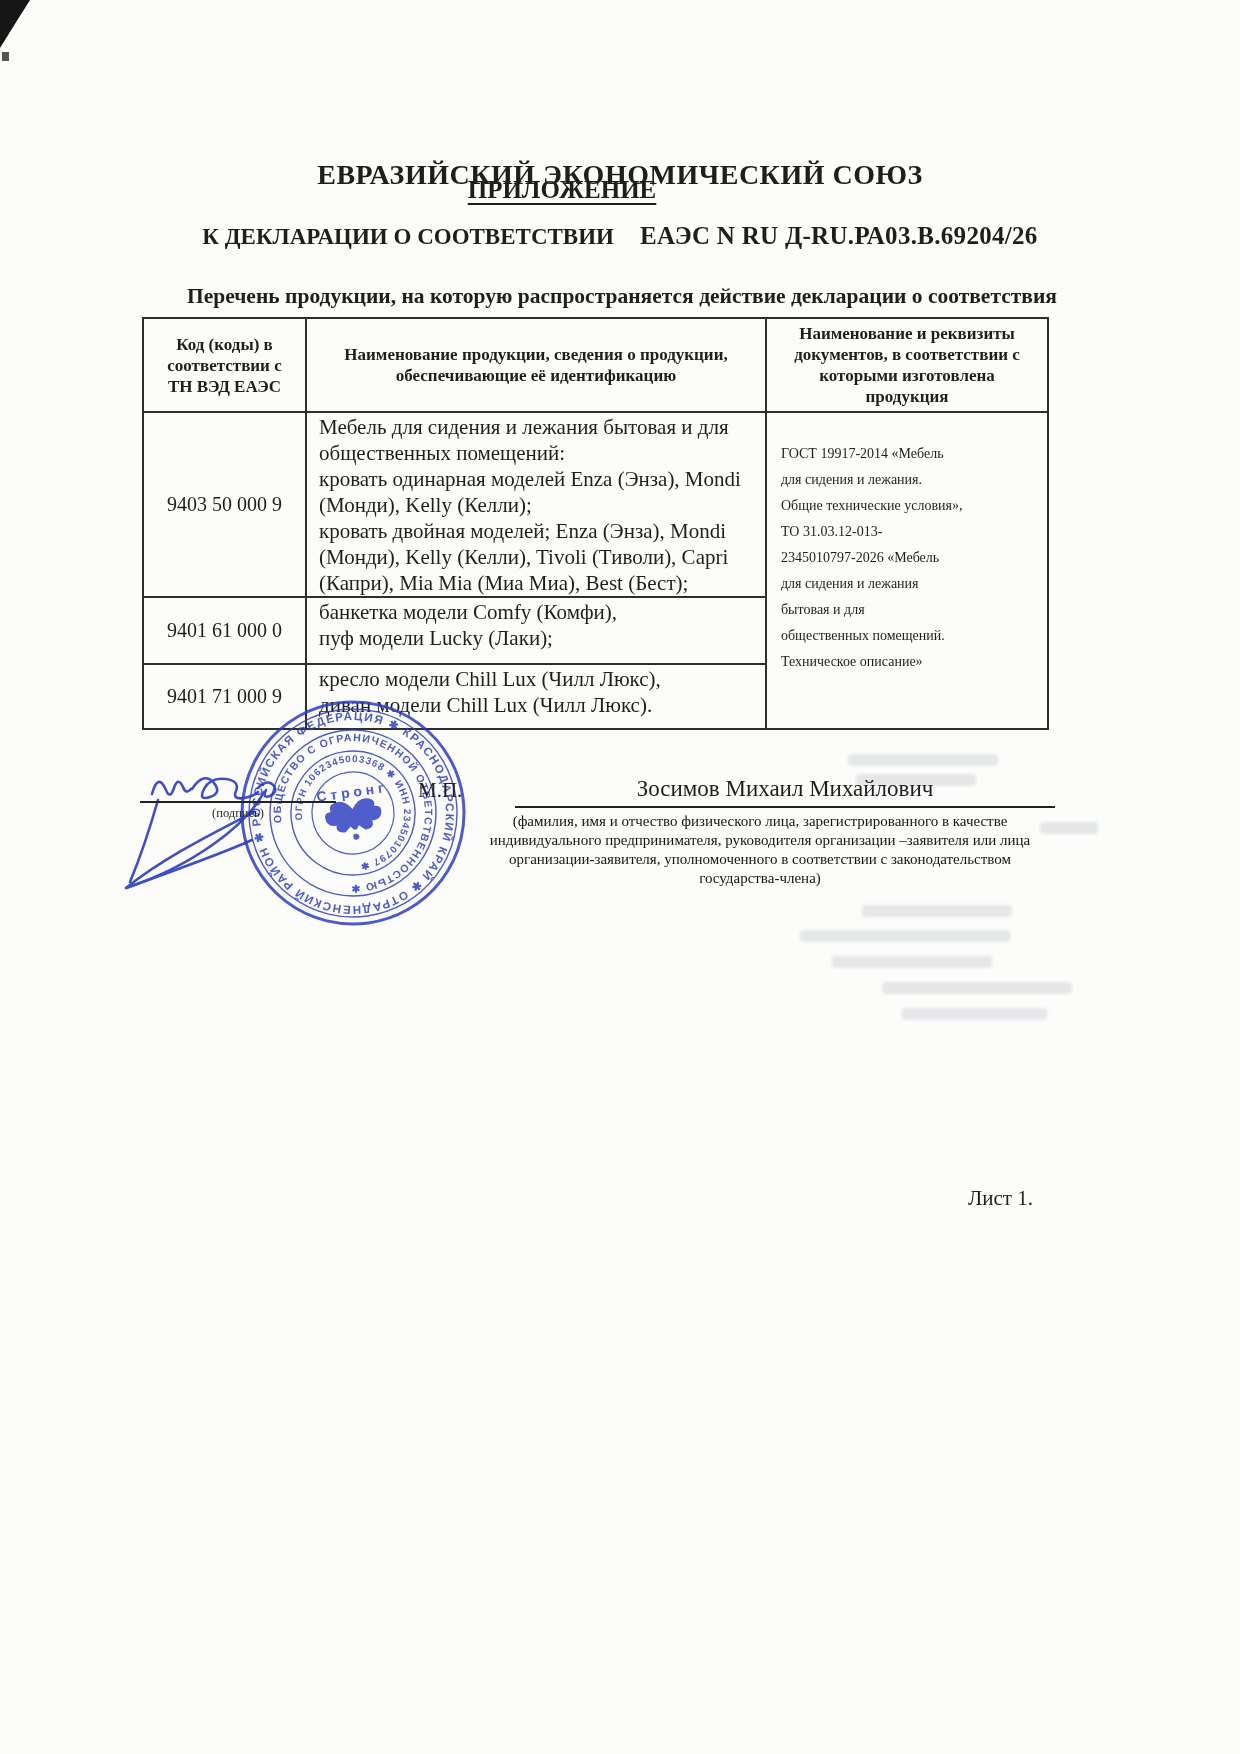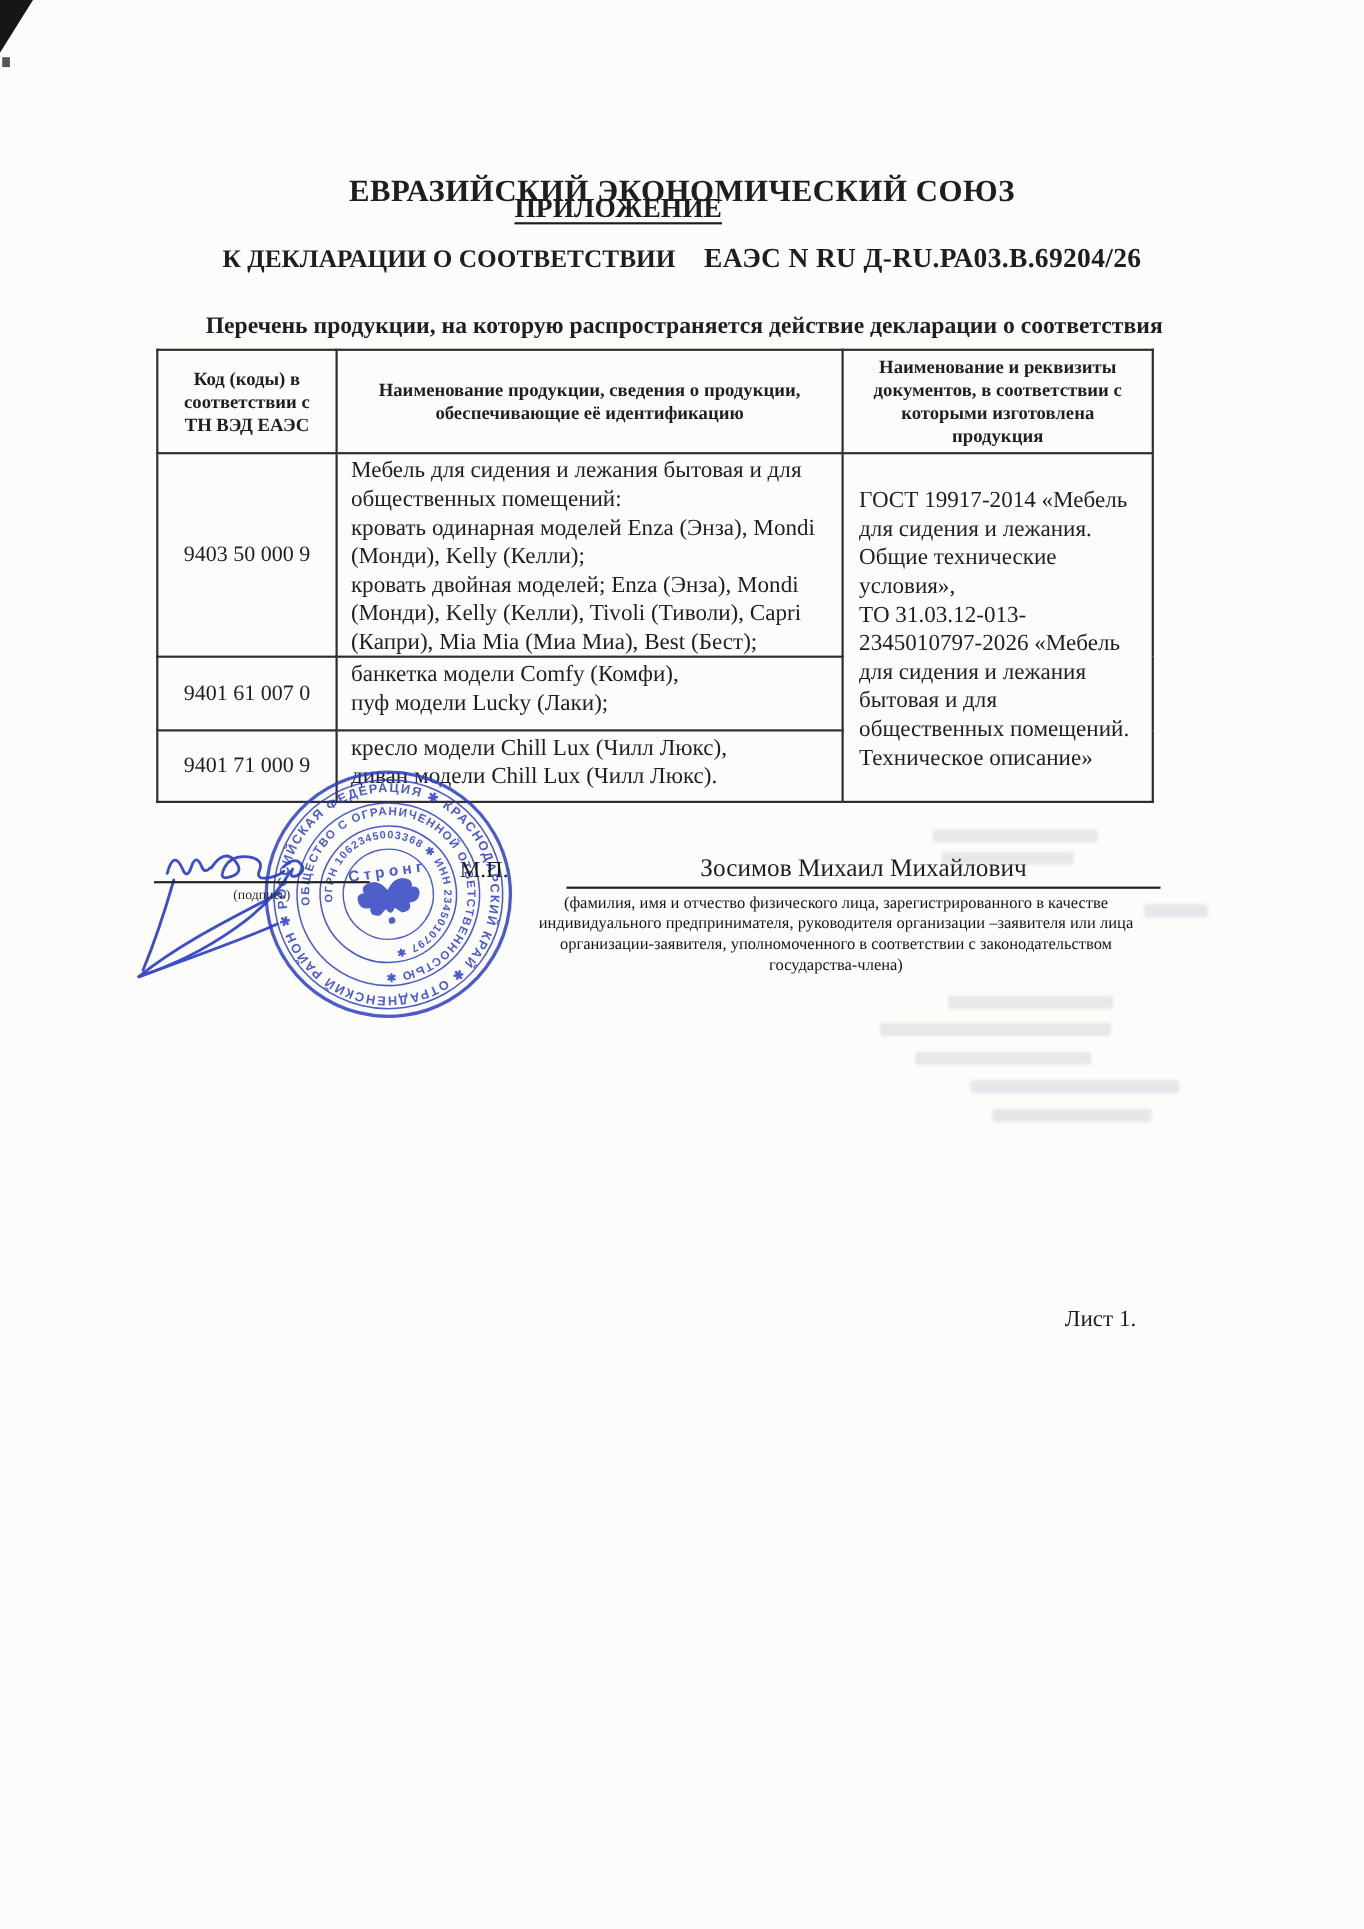--- a/index.html
+++ b/index.html
@@ -54,21 +54,21 @@
   }
   .cell-code{
     font-size:20px;text-align:center;vertical-align:middle;
     white-space:pre-line;
   }
   .cell-desc{
     font-size:21px;line-height:26px;vertical-align:top;
     padding:1px 6px 0 12px;white-space:pre-line;
   }
   .cell-docs{
-    font-size:21px;line-height:26px;vertical-align:top;
+    font-size:14px;line-height:26px;vertical-align:top;
     padding:28px 8px 0 14px;white-space:pre-line;border-radius:13px;
   }
 
   
   .sig-line{
     left:140px;top:801px;width:196px;
     border-top:2px solid #222;
   }
   .sig-caption{
     left:140px;top:806px;width:196px;
@@ -165,21 +165,21 @@
 для сидения и лежания.
 Общие технические условия»,
 ТО 31.03.12-013-
 2345010797-2026 «Мебель
 для сидения и лежания
 бытовая и для
 общественных помещений.
 Техническое описание»</td>
   </tr>
   <tr style="height:67px;">
-    <td class="cell-code">9401 61 007 0</td>
+    <td class="cell-code">9401 61 000 0</td>
     <td class="cell-desc">банкетка модели Comfy (Комфи),
 пуф модели Lucky (Лаки);</td>
   </tr>
   <tr style="height:65px;">
     <td class="cell-code">9401 71 000 9</td>
     <td class="cell-desc">кресло модели Chill Lux (Чилл Люкс),
 диван модели Chill Lux (Чилл Люкс).</td>
   </tr>
 </tbody>
   </table>

